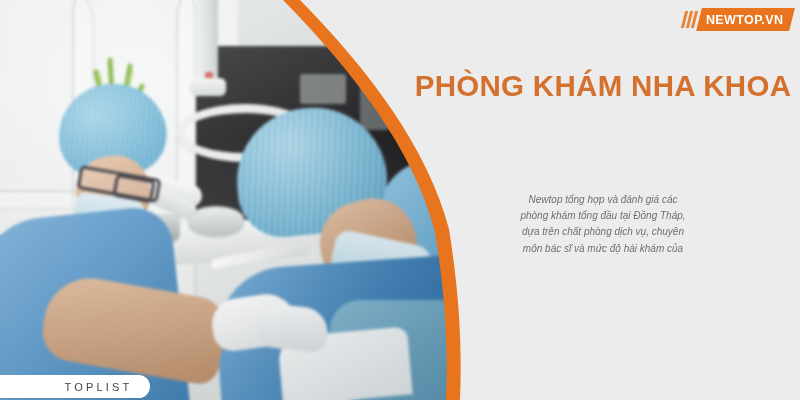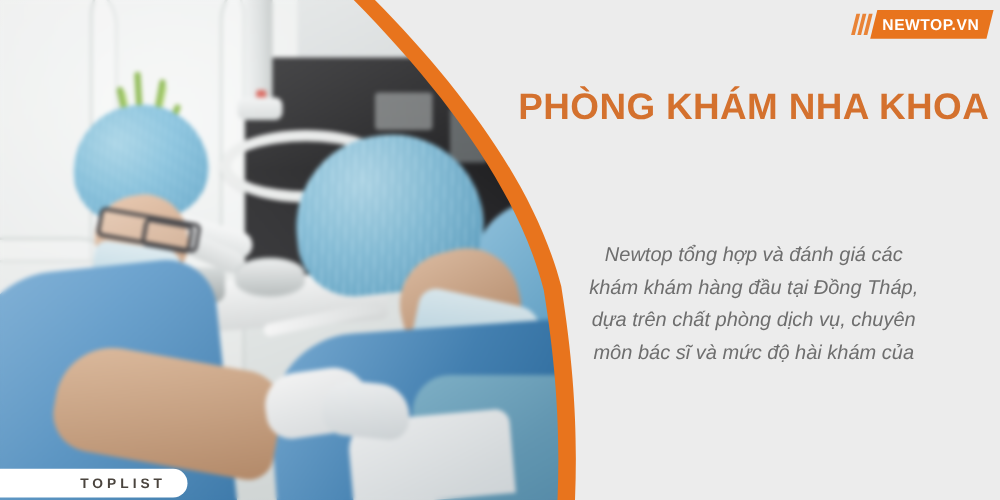--- a/index.html
+++ b/index.html
@@ -317,21 +317,21 @@
     font-weight: bold;
     line-height: 1.34;
     letter-spacing: 0.3px;
     color: #d4712e;
   }
   .subtitle {
     position: absolute;
     left: 22px; top: 192px;
     width: 362px;
     text-align: center;
-    font-size: 16px;
+    font-size: 10px;
     font-style: italic;
     line-height: 1.62;
     color: #6e6e6e;
   }
 
   
   .logo {
     position: absolute;
     right: 8px; top: 8px;
     height: 23px;
@@ -373,21 +373,21 @@
     left: 0; top: 375px;
     width: 150px; height: 23px;
     background: #ffffff;
     border-radius: 0 12px 12px 0;
     display: flex;
     align-items: center;
     justify-content: center;
   }
   .toplist span {
     font-size: 11px;
-    font-weight: bold;
+    font-weight: normal;
     letter-spacing: 3.2px;
     color: #4a443e;
     padding-left: 3px;
     margin-left: 44px;
   }
 </style>
 </head>
 <body>
 
 <div id="banner">
@@ -465,21 +465,21 @@
              L460,400 C462,350 460,298 449,229 C427,145 364,64 294,-6 Z" fill="#e8741d"></path>
   </svg>
 
   <div class="content">
     <div class="title">
       <div>PHÒNG KHÁM NHA KHOA</div>
     </div>
 
     <div class="subtitle">
       <div>Newtop tổng hợp và đánh giá các</div>
-      <div>khám khám hàng đầu tại Đồng Tháp,</div>
+      <div>phòng khám tổng đầu tại Đồng Tháp,</div>
       <div>dựa trên chất phòng dịch vụ, chuyên</div>
       <div>môn bác sĩ và mức độ hài khám của</div>
     </div>
   </div>
 
   <div class="logo">
     <div class="logo-stripes">
       <i></i>
         <i></i>
         <i></i>

